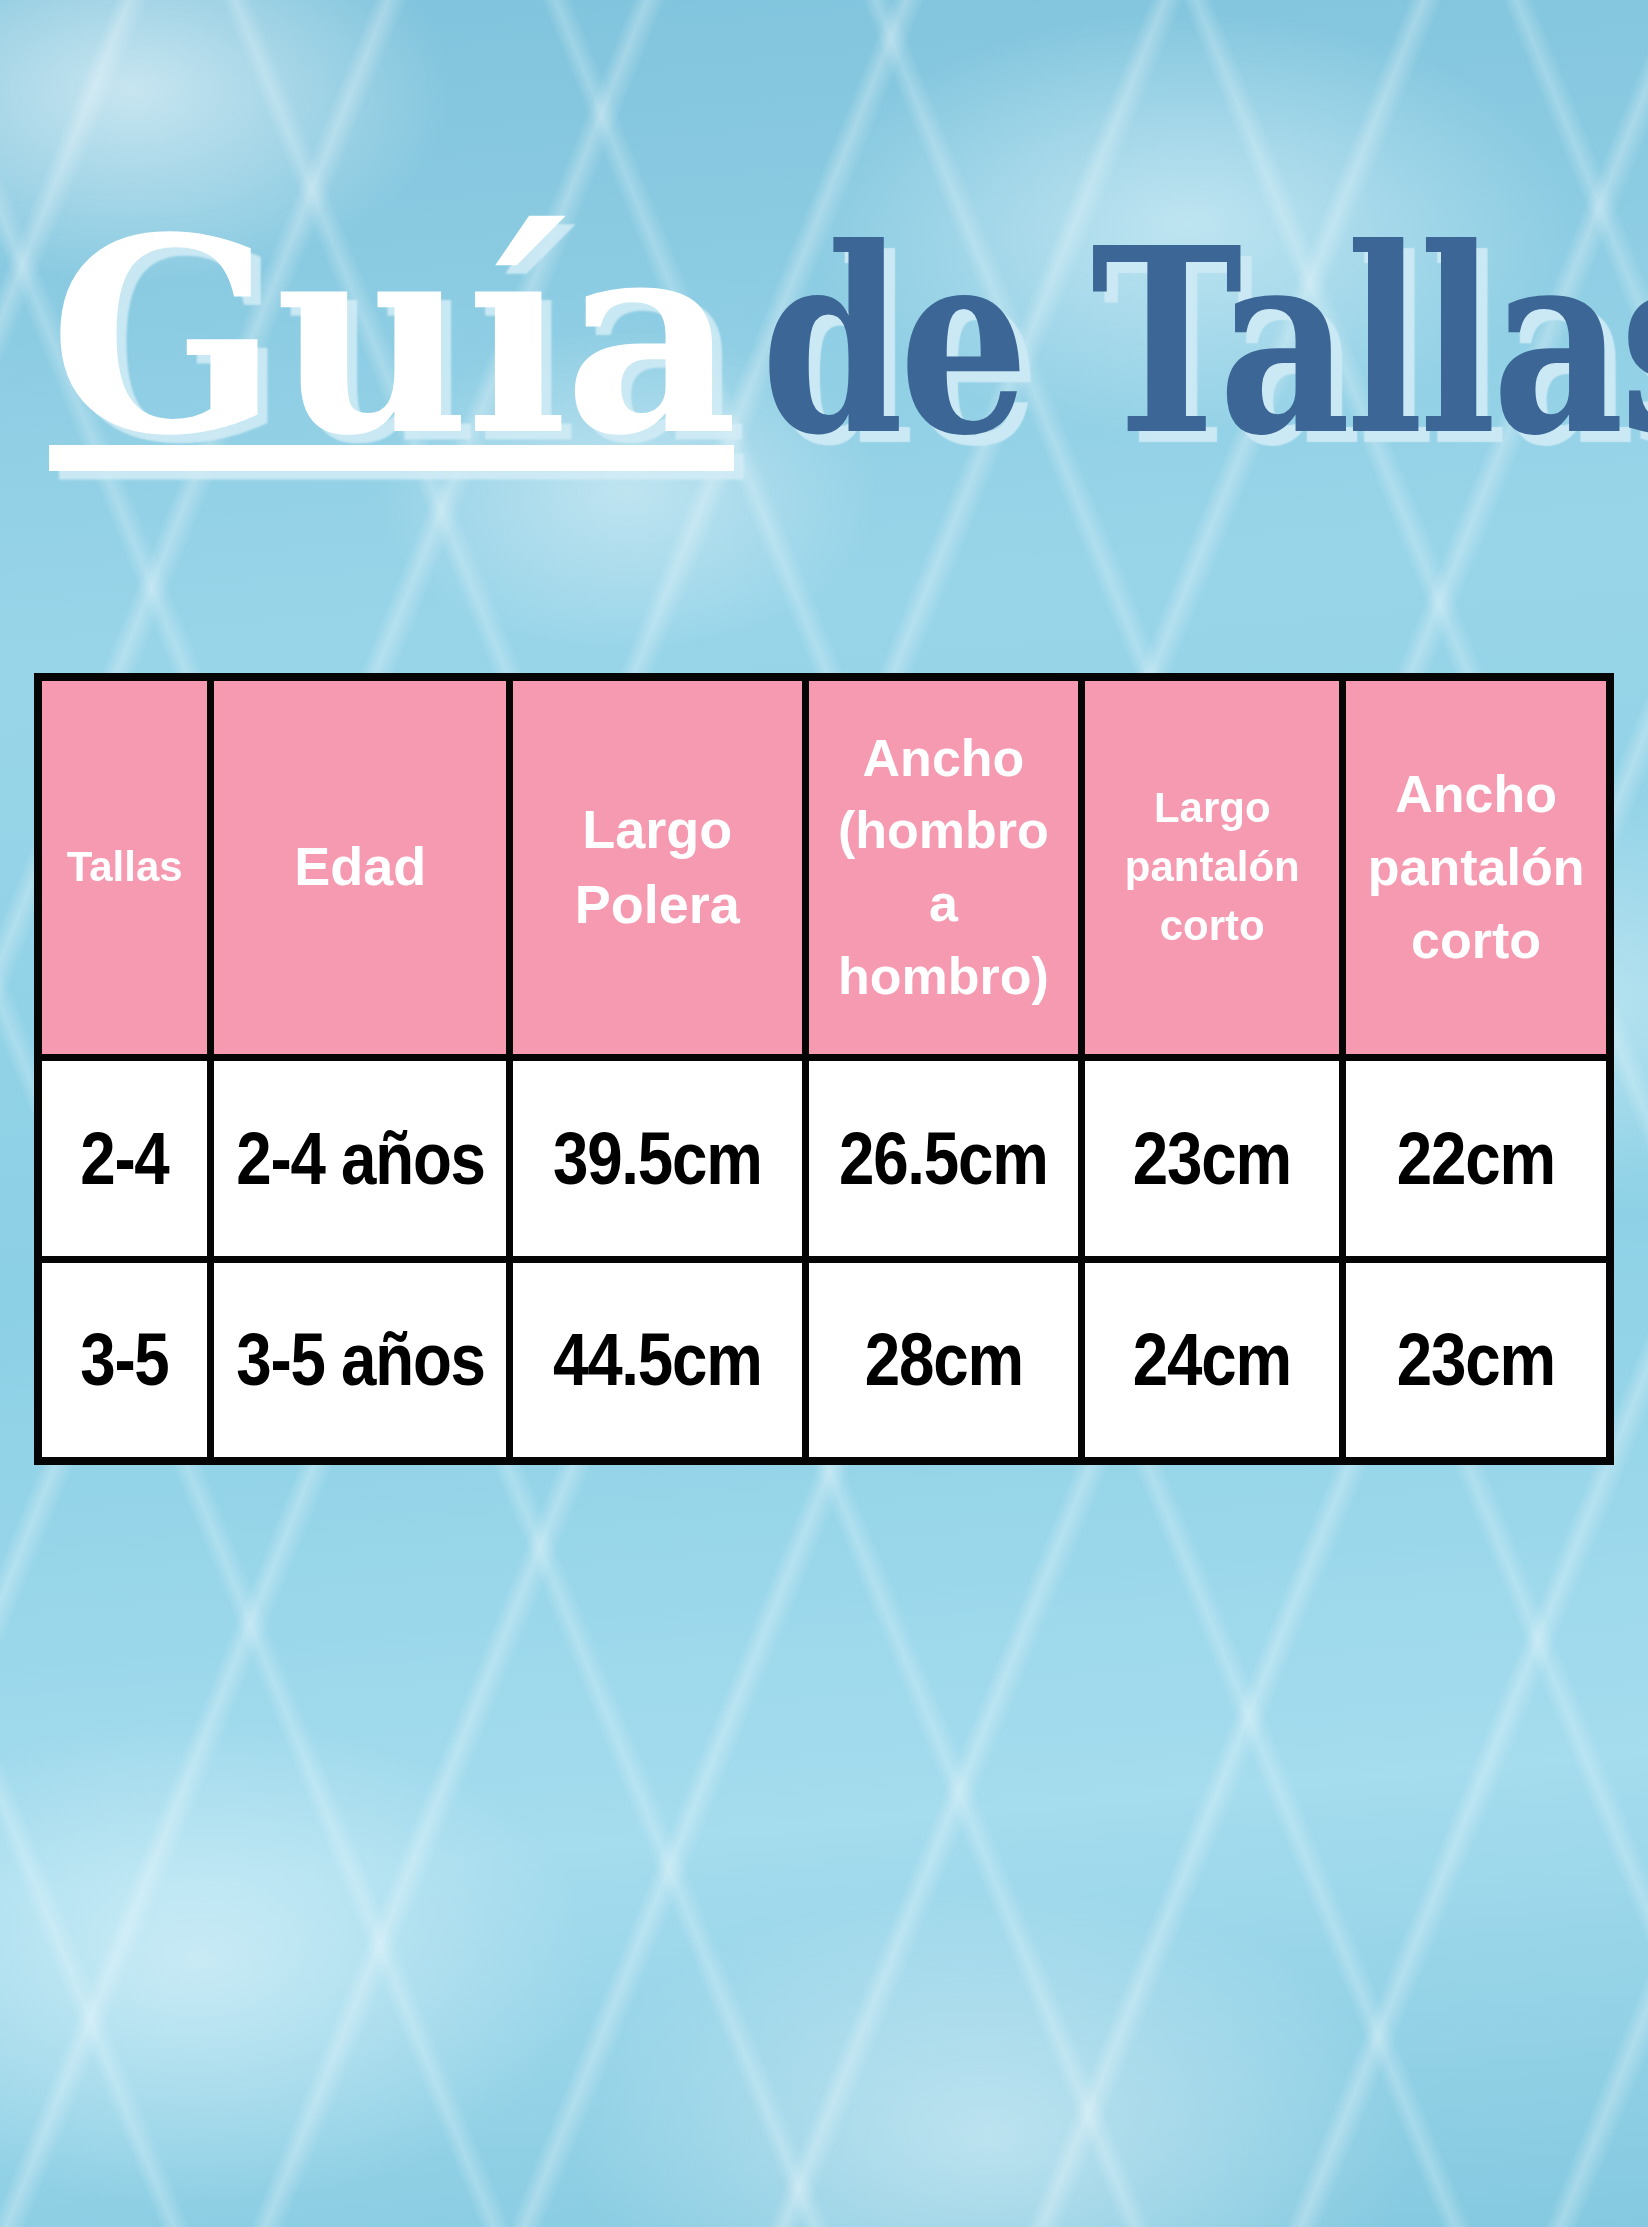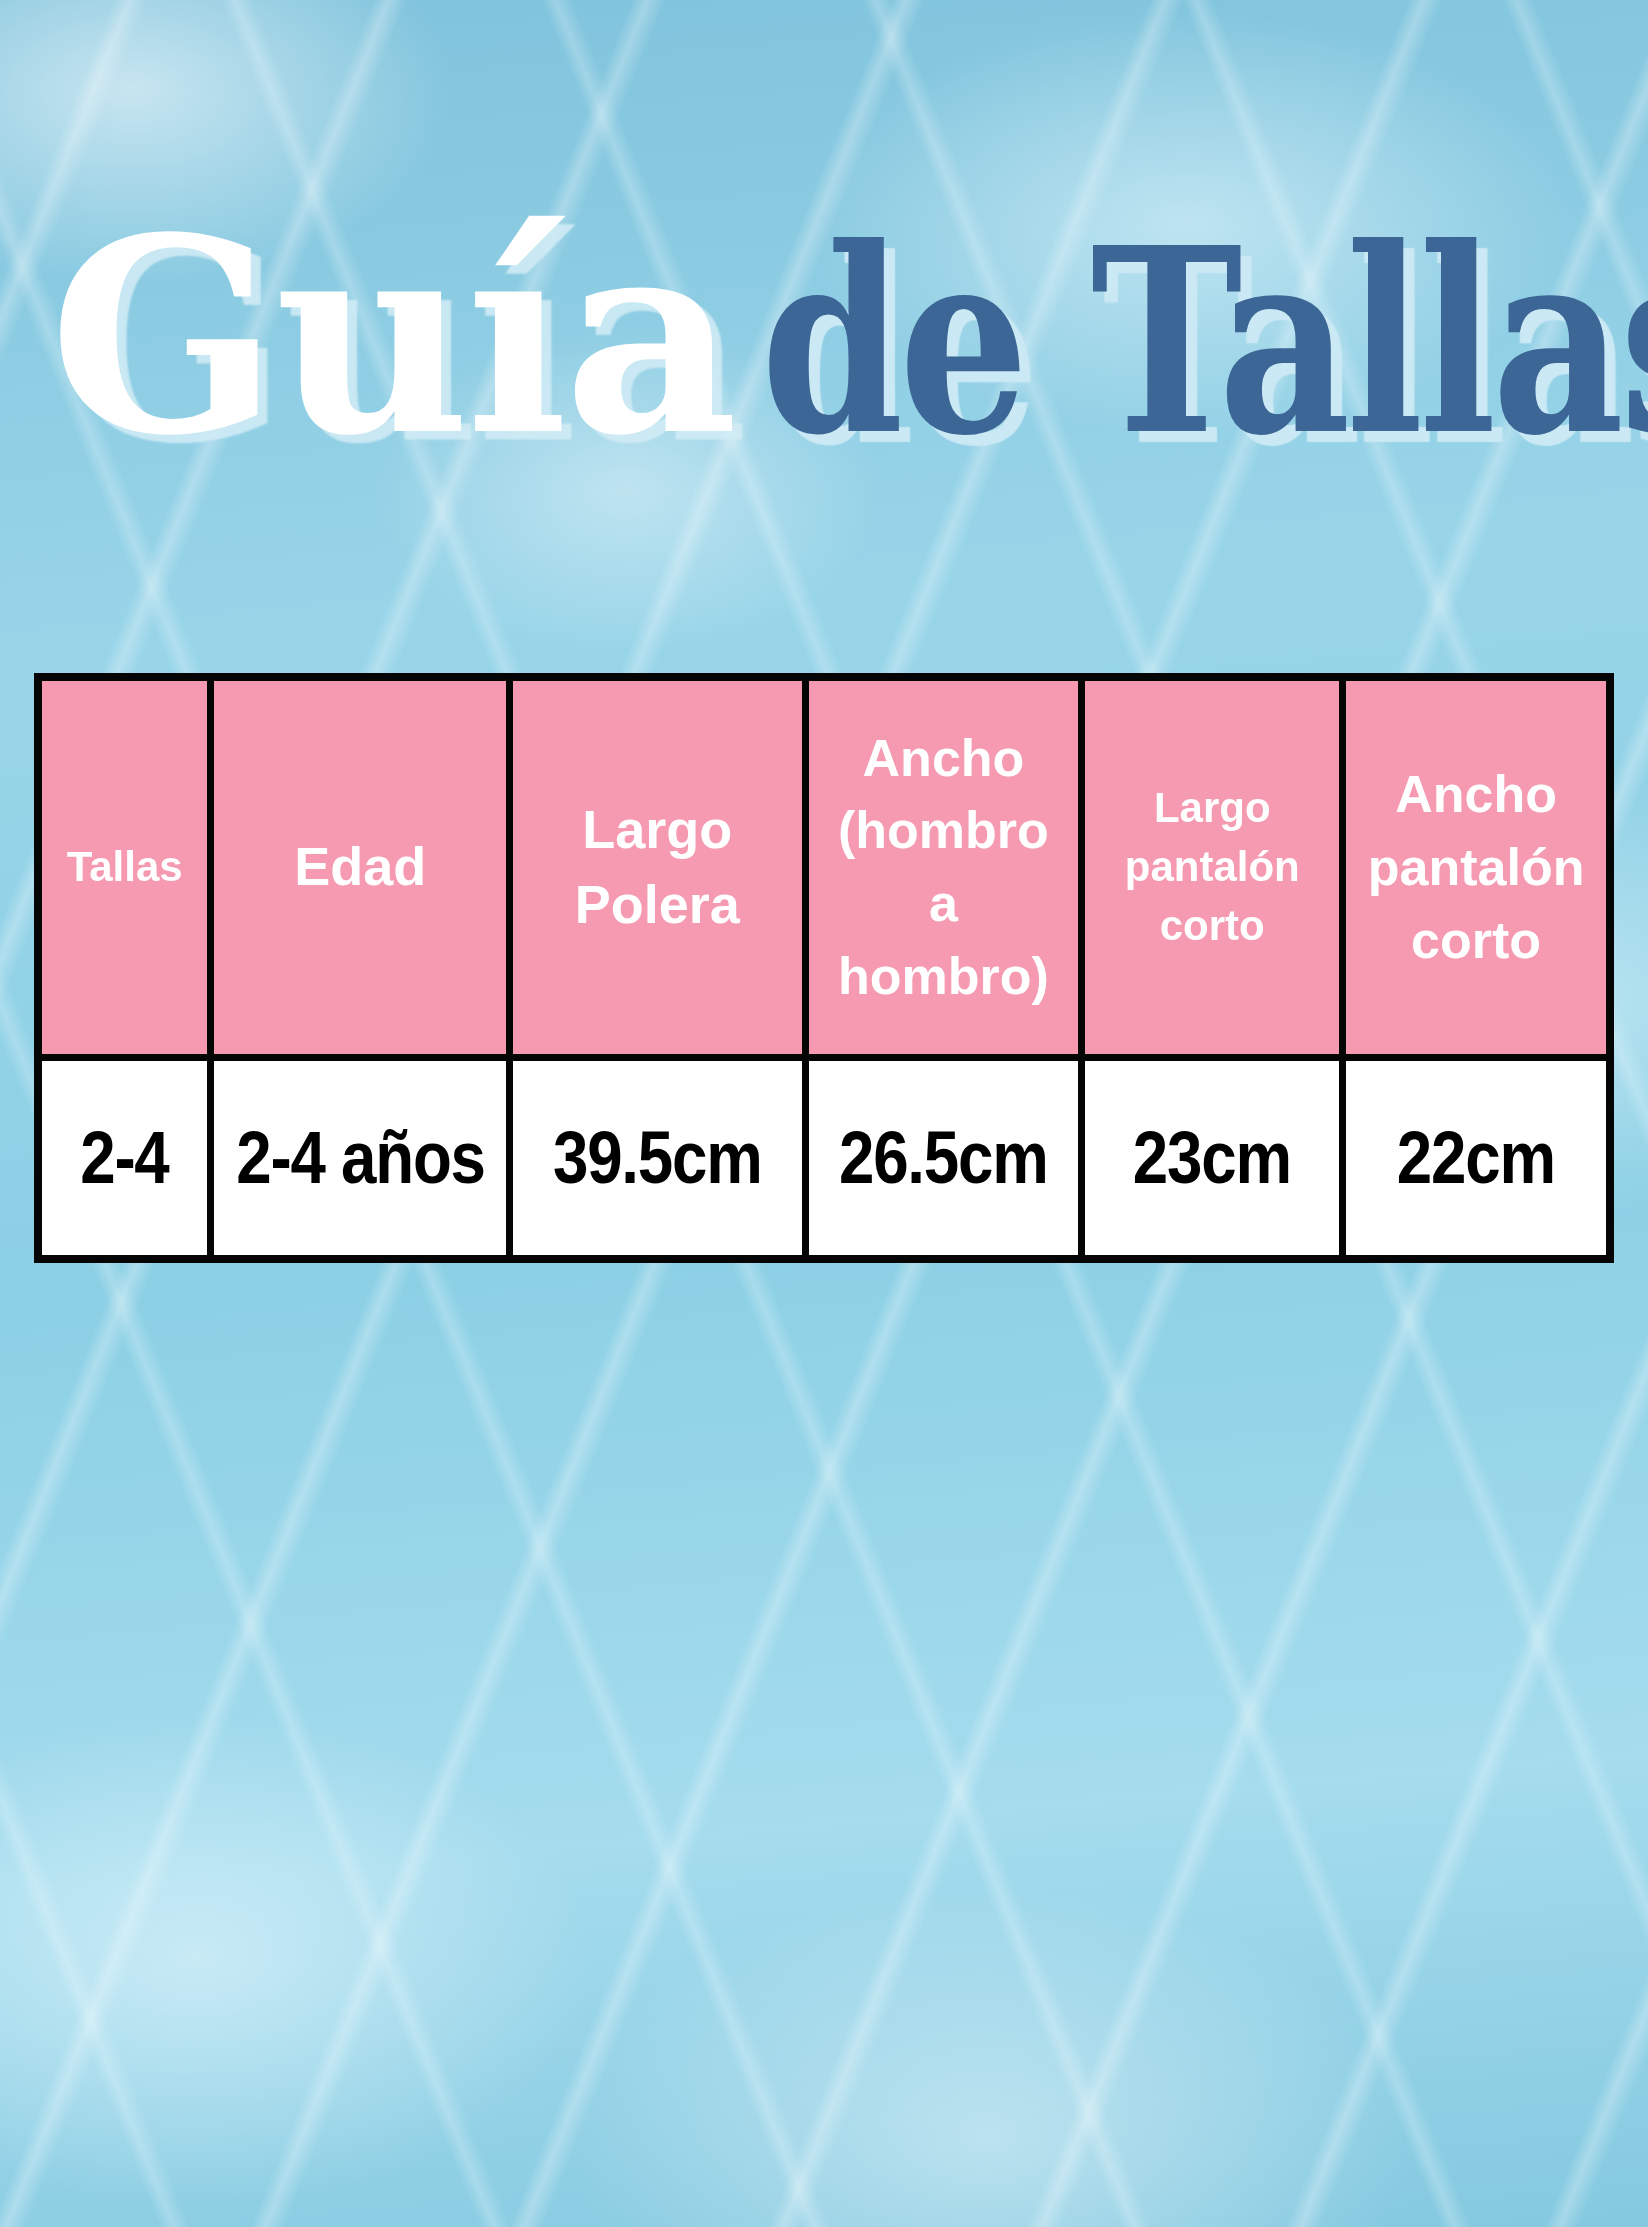--- a/index.html
+++ b/index.html
@@ -40,20 +40,21 @@
     white-space: nowrap;
     line-height: 1;
   }
   .title-part-1 {
     font-family: "DejaVu Serif", serif;
     font-weight: bold;
     font-size: 269px;
     color: #ffffff;
     text-shadow: 10px 8.5px 2.1px rgba(210,236,246,0.85);
     letter-spacing: -4.2px;
+    text-decoration: underline;
   }
   .title-part-2 {
     display: inline-block;
     transform: scaleX(0.80);
     transform-origin: 0 100%;
     margin-left: 27px;
     font-family: "DejaVu Serif", serif;
     font-weight: bold;
     font-size: 255px;
     color: #3c6695;
@@ -142,17 +143,25 @@
     </thead>
     <tbody>
       <tr>
         <td class="data-cell"><span class="cond">2-4</span></td>
         <td class="data-cell"><span class="cond">2-4 años</span></td>
         <td class="data-cell"><span class="cond">39.5cm</span></td>
         <td class="data-cell"><span class="cond">26.5cm</span></td>
         <td class="data-cell"><span class="cond">23cm</span></td>
         <td class="data-cell"><span class="cond">22cm</span></td>
       </tr>
+      <tr>
+        <td class="data-cell"><span class="cond">3-5</span></td>
+        <td class="data-cell"><span class="cond">3-5 años</span></td>
+        <td class="data-cell"><span class="cond">44.5cm</span></td>
+        <td class="data-cell"><span class="cond">28cm</span></td>
+        <td class="data-cell"><span class="cond">24cm</span></td>
+        <td class="data-cell"><span class="cond">23cm</span></td>
+      </tr>
     </tbody>
   </table>
 
 </div>
 
 
 </body></html>

